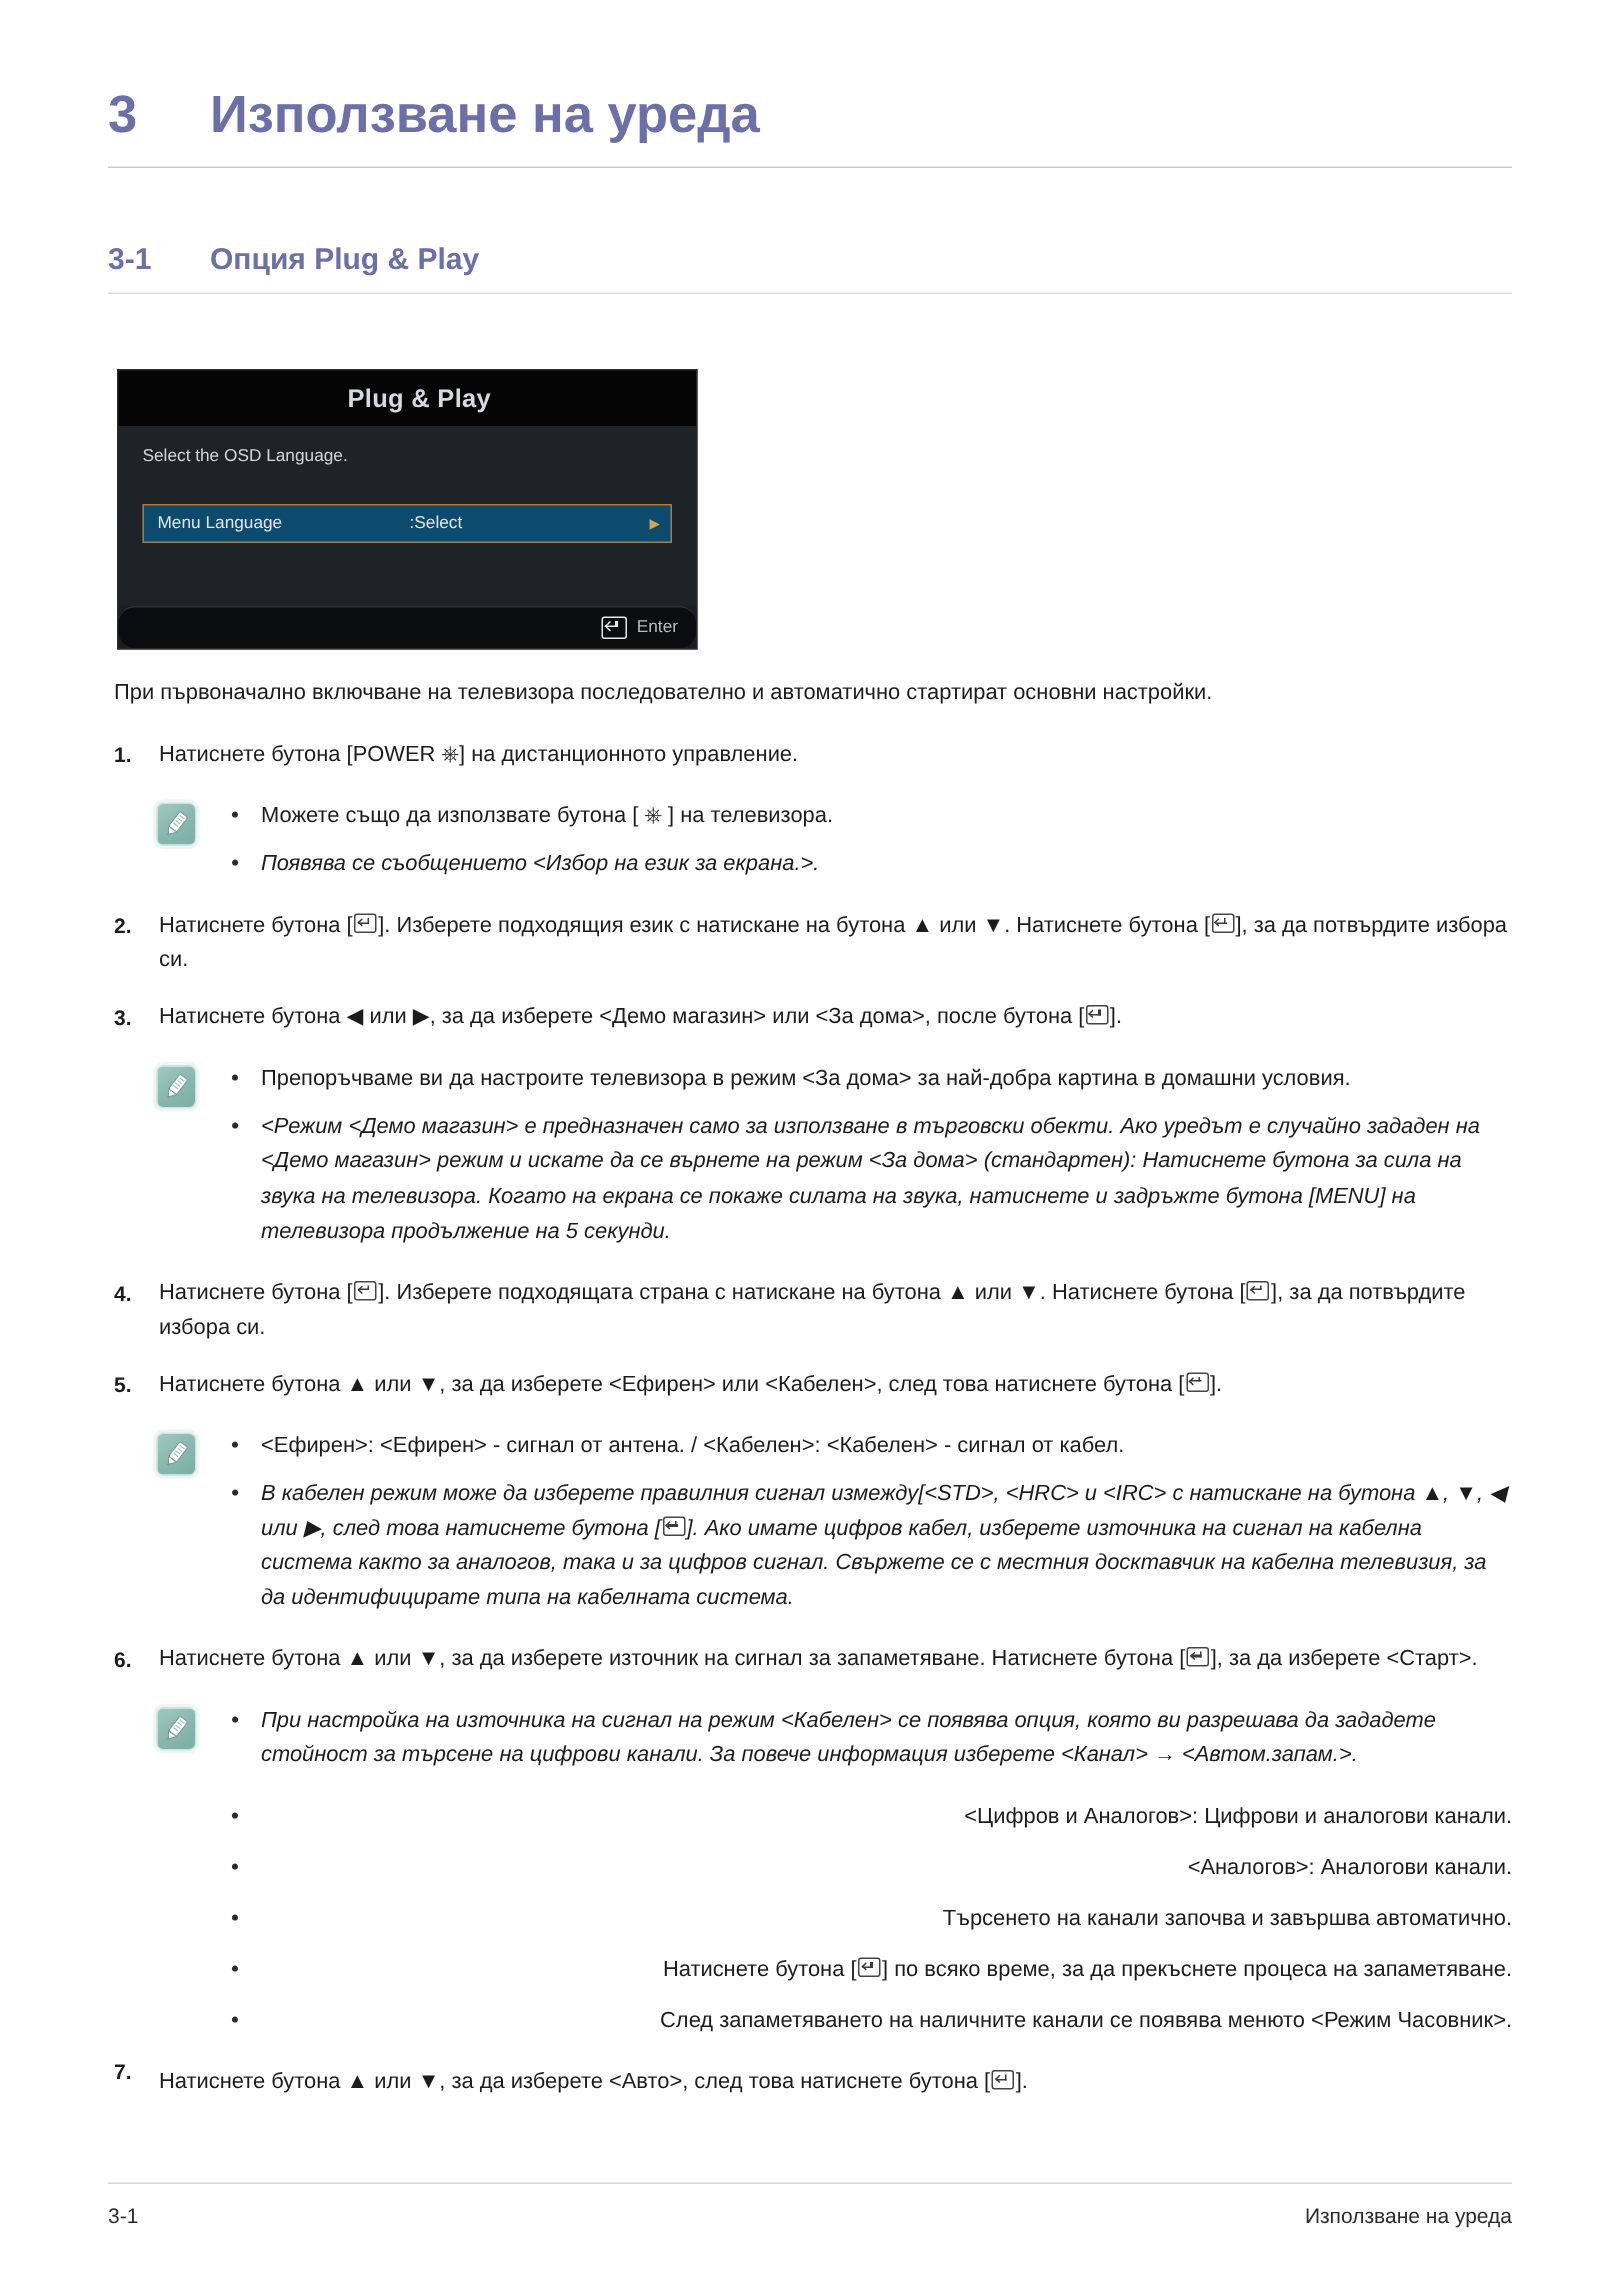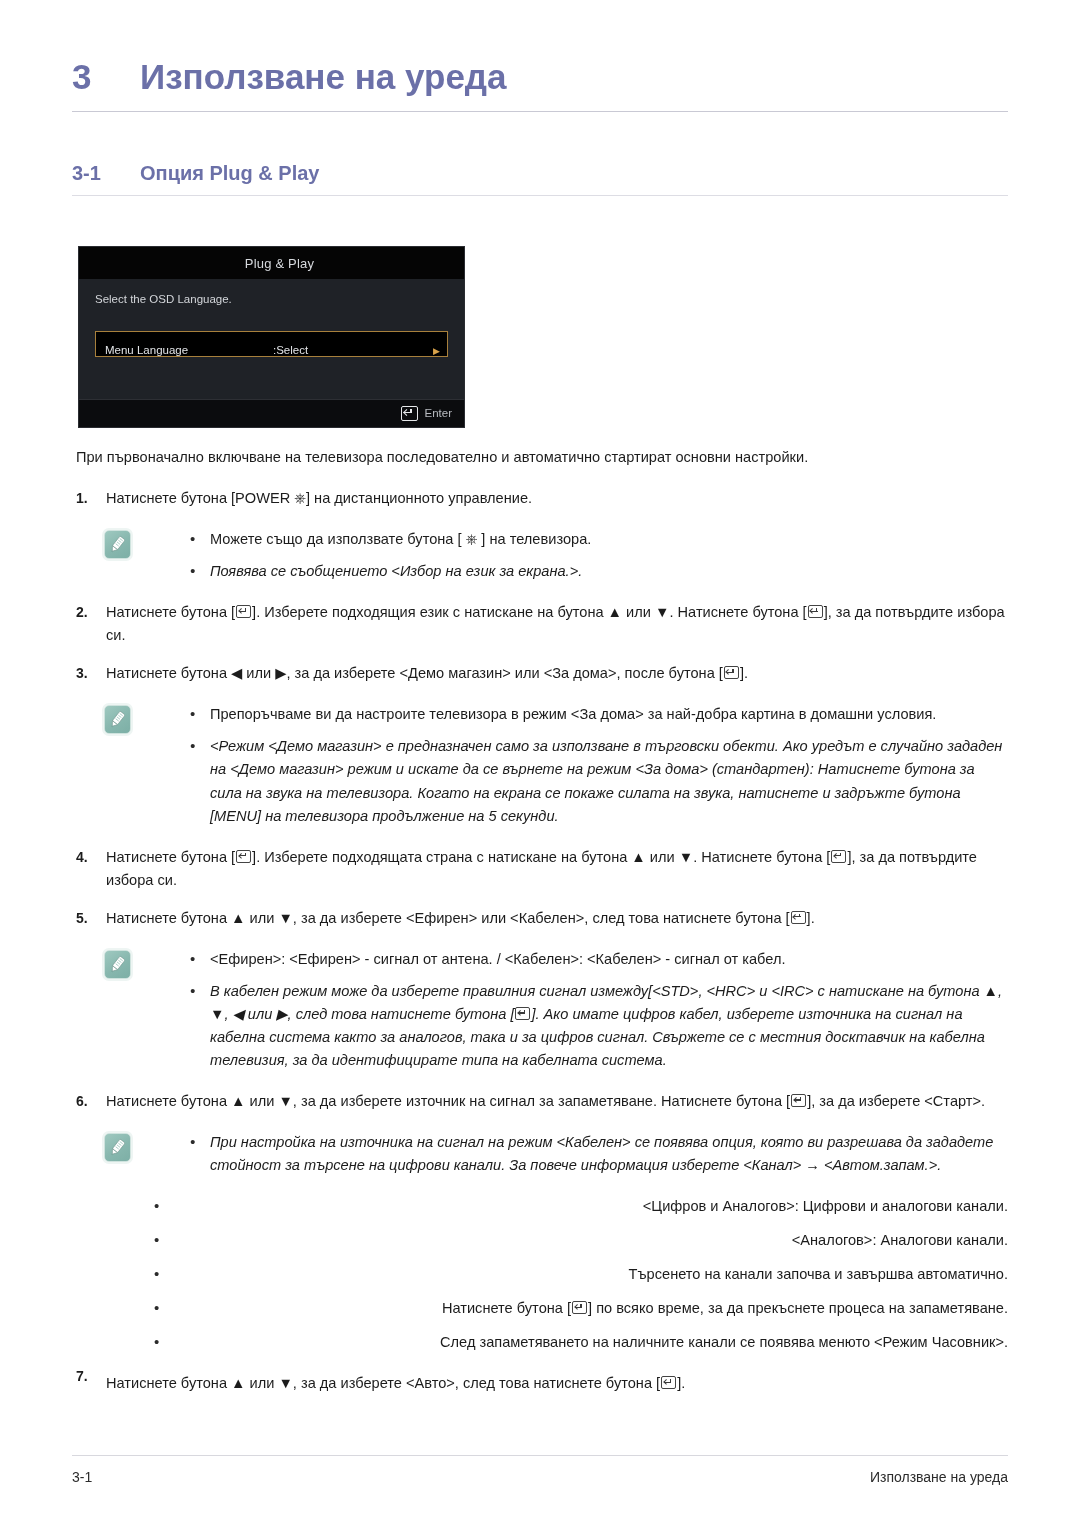--- a/index.html
+++ b/index.html
@@ -78,54 +78,56 @@
     background: #1b1d22;
     border: 1px solid #2a2c31;
     font-size: 11.5px;
     color: #cfd2d6;
     font-family: "Liberation Sans", sans-serif;
   }
   .osd-title {
     background: #050505;
     text-align: center;
     padding: 9px 0 8px 16px;
-    font-size: 13px;
+    font-size: 17px;
     color: #d6d9dd;
     letter-spacing: .2px;
+    font-weight: bold;
   }
   .osd-body {
     background: #1f2227;
     padding: 14px 16px 16px 16px;
   }
   .osd-prompt {
     color: #d3d6da;
     font-size: 11.5px;
     margin-bottom: 26px;
   }
   .osd-row {
     display: flex;
-    align-items: flex-end;
+    align-items: center;
     border: 1px solid #a8803c;
-    background: #000000;
+    background: #0c4a6e;
     height: 26px;
     padding: 0 7px 0 9px;
     box-sizing: border-box;
   }
   .osd-row-label { flex: 0 0 168px; color: #e2e4e7; font-size: 11.5px; }
   .osd-row-value { flex: 1; color: #e2e4e7; font-size: 11.5px; }
   .osd-row-arrow { color: #d8a24a; font-size: 9px; }
   .osd-spacer { height: 26px; }
   .osd-footer {
     background: #0b0c0e;
     border-top: 1px solid #2d2f34;
     padding: 6px 12px;
     display: flex;
     justify-content: flex-end;
     align-items: center;
     gap: 7px;
+    border-radius: 11px;
   }
   .osd-enter-label { color: #b9bcc1; font-size: 11.5px; }
 
   
   .keyglyph {
     display: inline-block;
     width: 15px;
     height: 13px;
     border: 1.4px solid #e6e8ea;
     border-radius: 2px;
@@ -209,21 +211,20 @@
     font-weight: bold;
     font-size: 14px;
   }
   .step-body { flex: 1; }
   .step-extra { margin-top: 7px; }
 
   
   .note {
     display: flex;
     margin: 18px 0 18px 32px;
-    gap: 36px;
   }
   .note-icon {
     flex: 0 0 44px;
     padding-top: 2px;
   }
   .pencil-badge {
     width: 25px;
     height: 27px;
     border-radius: 5px;
     background: linear-gradient(145deg,#9fc9c0 0%, #87b7ae 55%, #7dafa6 100%);

